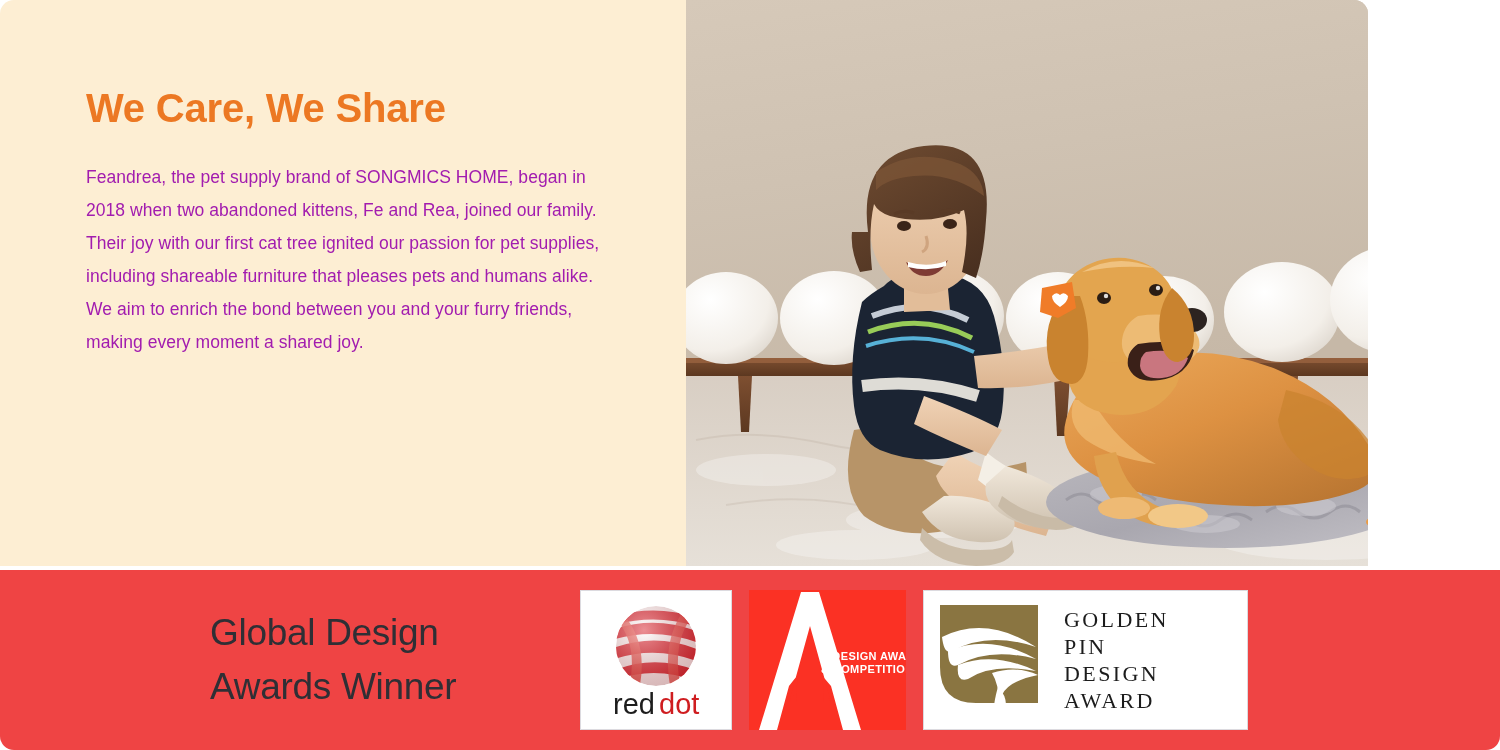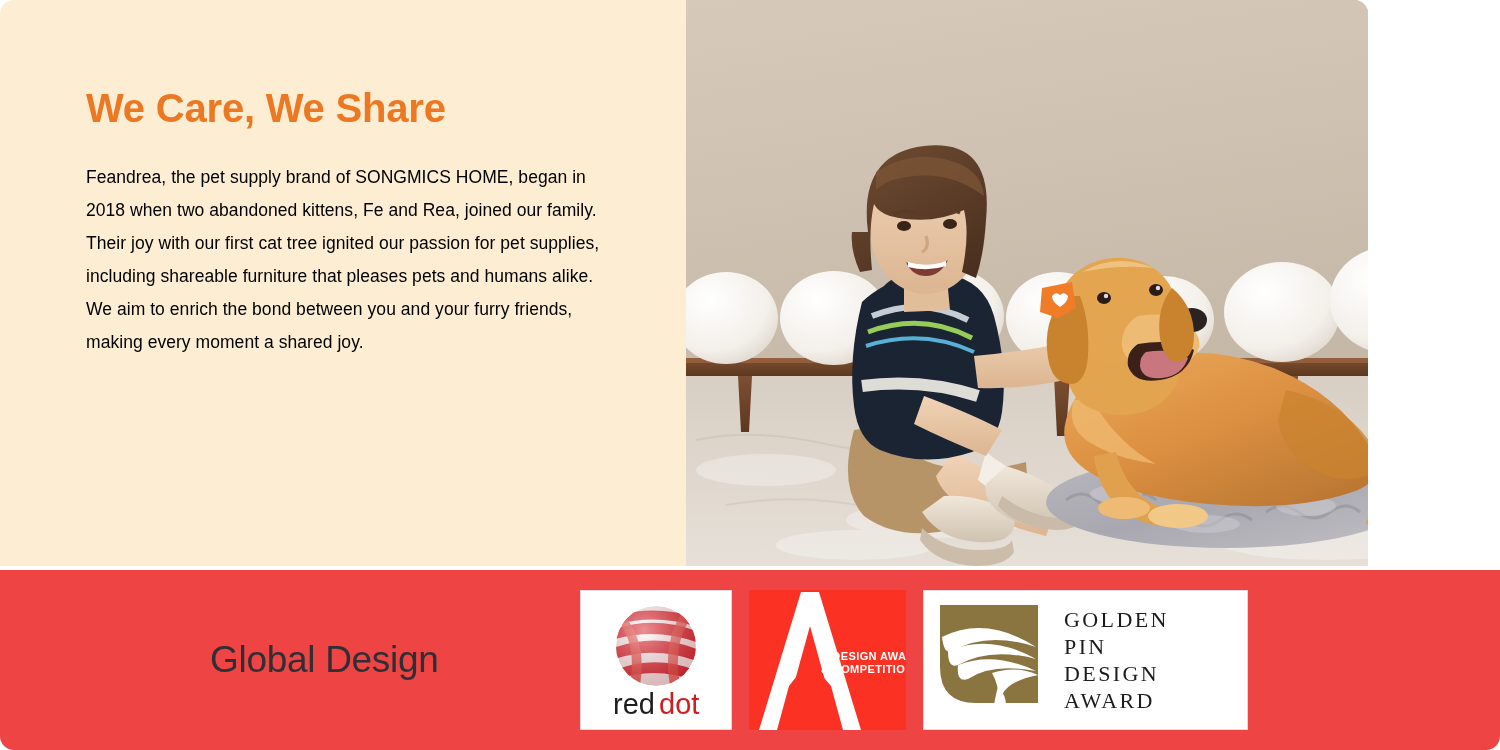--- a/index.html
+++ b/index.html
@@ -44,21 +44,21 @@
     font-weight: 700;
     color: #ec7823;
     letter-spacing: -0.2px;
     margin-bottom: 30px;
     white-space: nowrap;
   }
 
   .story-body {
     font-size: 17.5px;
     line-height: 33px;
-    color: #000000;
+    color: #a21caf;
     max-width: 520px;
     letter-spacing: 0.05px;
   }
 
   
   .photo {
     position: relative;
     width: 814px;
     height: 566px;
     flex: 0 0 814px;
@@ -317,20 +317,21 @@
 
         <ellipse cx="692" cy="522" rx="12" ry="6" fill="#eb9b43"></ellipse>
       </svg>
     </div>
   </div>
 
   <div class="awards-band">
 
     <div class="awards-heading">
       <div>Global Design</div>
+      <div>Awards Winner</div>
     </div>
 
     <div class="awards-logos">
 
       <div class="logo-card card-reddot">
         <svg width="140" height="128" viewBox="0 0 140 128" xmlns="http://www.w3.org/2000/svg">
           <defs>
             <clipPath id="rdSphere">
                 <circle cx="70" cy="50" r="40"></circle>
               </clipPath>

